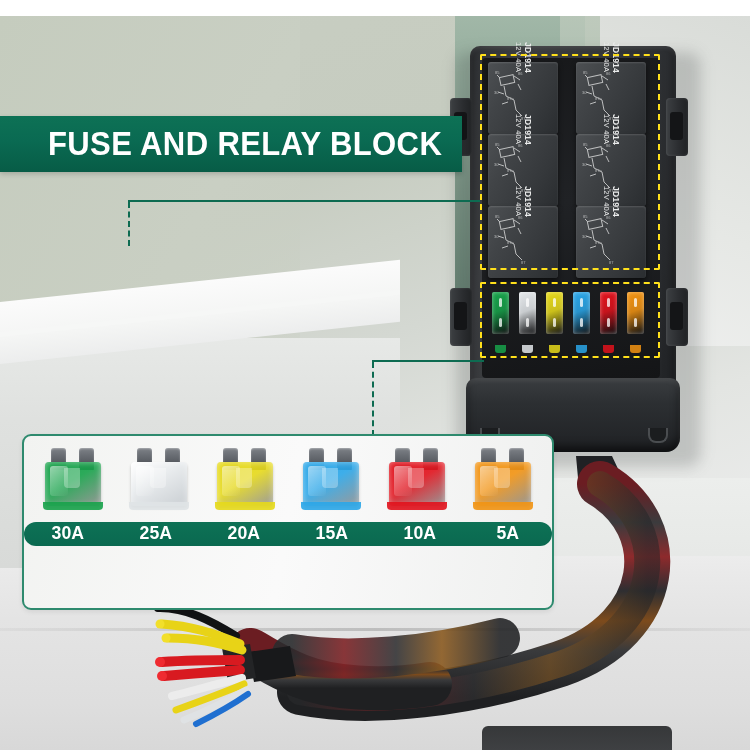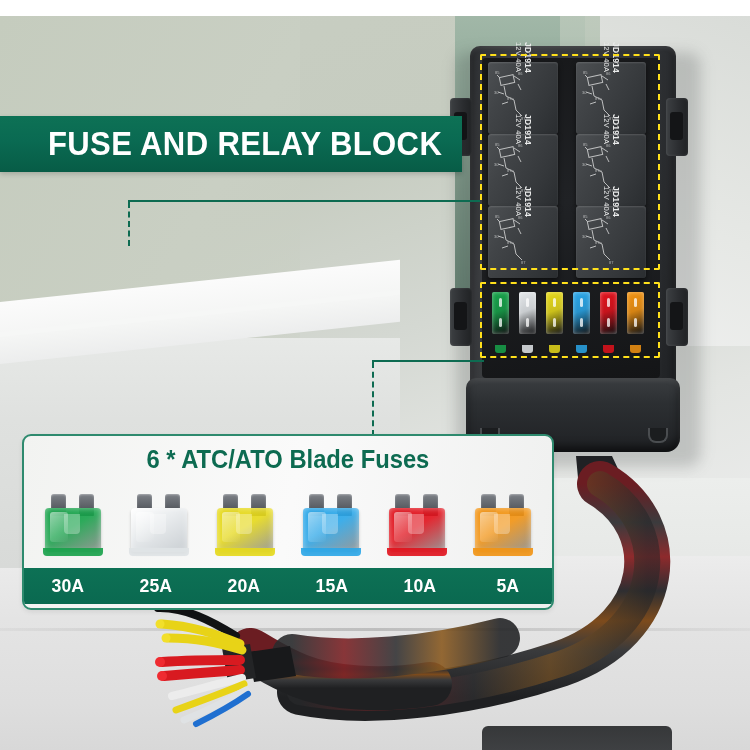--- a/index.html
+++ b/index.html
@@ -110,22 +110,22 @@
   
   .legend{position:absolute;left:22px;top:418px;width:528px;height:172px;
     border:2px solid #2e8a6e;border-radius:9px;overflow:hidden;
     background:linear-gradient(100deg,#f2f3f1 0%,#fafafa 50%,#eff0ef 100%);
     box-shadow:0 2px 5px rgba(0,0,0,.08);}
   .legend-title{height:46px;display:flex;align-items:center;justify-content:center;}
   .legend-title span{color:#0d6b51;font-weight:bold;font-size:25px;
     font-family:"Liberation Sans Narrow","Liberation Sans",sans-serif;
     transform:scaleX(.95);white-space:nowrap;}
   .legend-row{display:flex;height:86px;align-items:center;justify-content:space-around;padding:0 6px;}
-  .legend-bar{height:36px;background:linear-gradient(180deg,#0d7155 0%,#0a6950 100%);
-    display:flex;align-items:center;justify-content:space-around;}
+  .legend-bar{height:24px;background:linear-gradient(180deg,#0d7155 0%,#0a6950 100%);
+    display:flex;align-items:flex-start;justify-content:space-around;border-radius:16px;}
   .legend-bar div{color:#fff;font-weight:bold;font-size:19px;
     font-family:"Liberation Sans Narrow","Liberation Sans",sans-serif;
     transform:scaleX(.93);width:16.6%;text-align:center;}
 
   
   .bigfuse{position:relative;width:62px;height:62px;}
   .bf-body{position:absolute;left:3px;top:14px;width:56px;height:44px;border-radius:4px;}
   .bf-leg{position:absolute;top:0;width:15px;height:22px;border-radius:3px 3px 1px 1px;
     background:linear-gradient(180deg,#7d8187 0%,#5d6167 55%,#45484d 100%);
     box-shadow:inset 0 1px 2px rgba(255,255,255,.35);}
@@ -388,23 +388,20 @@
   </div>
 
   <div class="ln" style="left:128px;top:184px;width:352px;height:2px;"></div>
   <div class="ln-v-dash" style="left:128px;top:186px;height:44px;"></div>
 
 
   <div class="ln" style="left:372px;top:344px;width:112px;height:2px;"></div>
   <div class="ln-v-dash" style="left:372px;top:346px;height:74px;"></div>
 
   <div class="legend">
-    <div class="legend-title">
-      <span>6 * ATC/ATO Blade Fuses</span>
-    </div>
     <div class="legend-row" id="legend-fuse-row">
         <div class="bigfuse">
           <div class="bf-leg" style="left:9px;"></div>
           <div class="bf-leg" style="left:37px;"></div>
           <div class="bf-body" style="background:linear-gradient(150deg,#17a24a 0%, #17a24ae6 45%, rgba(0,0,0,.38) 100%);box-shadow:inset 0 0 6px rgba(255,255,255,.5), 0 2px 3px rgba(0,0,0,.22);"></div>
           <div class="bf-notch"></div>
           <div class="bf-gloss"></div>
           <div class="bf-foot" style="background:#17a24a;"></div>
         </div>
         <div class="bigfuse">

